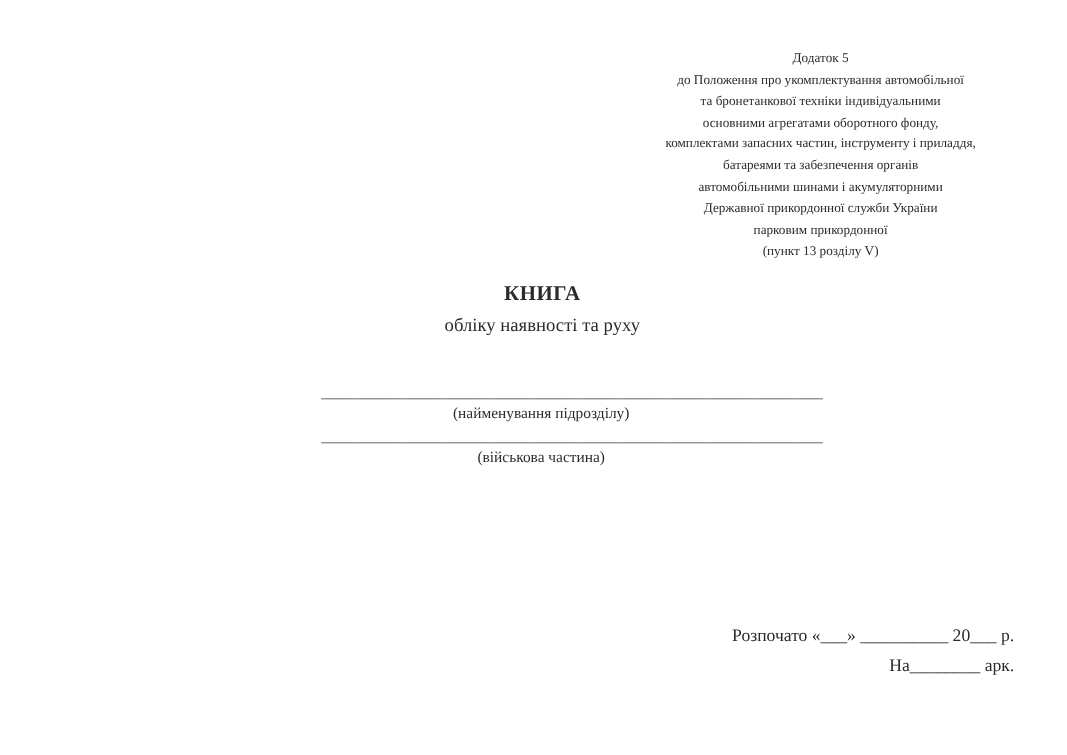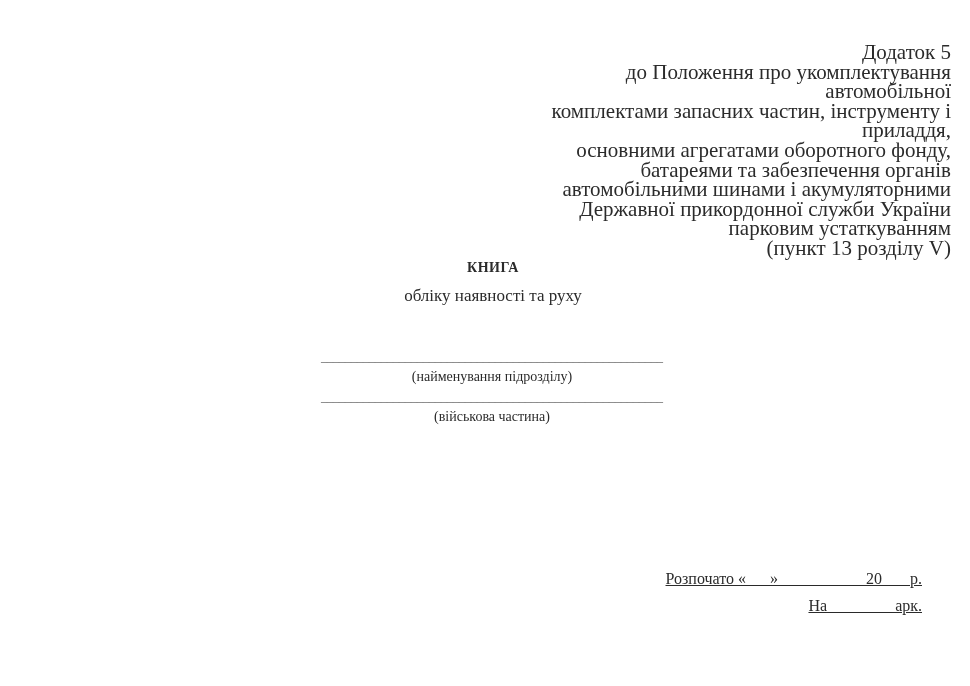--- a/index.html
+++ b/index.html
@@ -10,47 +10,47 @@
     background: #ffffff;
     font-family: "Liberation Serif", serif;
     color: #2b2b2b;
     overflow: hidden;
   }
   .annex {
     position: absolute;
     left: 541px;
     top: 43px;
     width: 410px;
-    font-size: 21px;
+    font-size: 12px;
     line-height: 19.6px;
-    text-align: right;
+    text-align: center;
   }
   .title-block {
     position: absolute;
     left: 293px;
     top: 253px;
     width: 400px;
     text-align: center;
   }
   .heading {
-    font-size: 14px;
+    font-size: 19px;
     font-weight: bold;
     letter-spacing: 0.5px;
     line-height: 30px;
   }
   .subtitle {
     font-size: 17px;
     line-height: 25px;
   }
   .blank {
     position: absolute;
     left: 292px;
     width: 400px;
     text-align: center;
-    font-size: 12px;
+    font-size: 16px;
     line-height: 14px;
     color: #555555;
     white-space: nowrap;
   }
   .blank-1 { top: 350px; }
   .blank-2 { top: 390px; }
   .caption {
     position: absolute;
     left: 292px;
     width: 400px;
@@ -62,37 +62,37 @@
   .caption-1 { top: 368px; }
   .caption-2 { top: 408px; }
   .footer {
     position: absolute;
     right: 48px;
     top: 566px;
     text-align: right;
     font-size: 16px;
     line-height: 26.5px;
     white-space: nowrap;
-    text-decoration: underline;
   }
 </style>
 </head>
 <body>
 
 <div class="page">
 
   <div class="annex">
     <div>Додаток 5</div>
     <div>до Положення про укомплектування автомобільної</div>
+    <div>та бронетанкової техніки індивідуальними</div>
+    <div>основними агрегатами оборотного фонду,</div>
     <div>комплектами запасних частин, інструменту і приладдя,</div>
-    <div>основними агрегатами оборотного фонду,</div>
     <div>батареями та забезпечення органів</div>
     <div>автомобільними шинами і акумуляторними</div>
     <div>Державної прикордонної служби України</div>
-    <div>парковим устаткуванням</div>
+    <div>парковим прикордонної</div>
     <div>(пункт 13 розділу V)</div>
   </div>
 
   <div class="title-block">
     <div class="heading">КНИГА</div>
     <div class="subtitle">обліку наявності та руху</div>
   </div>
 
   <div class="blank blank-1">_________________________________________________________</div>
   <div class="caption caption-1">(найменування підрозділу)</div>

